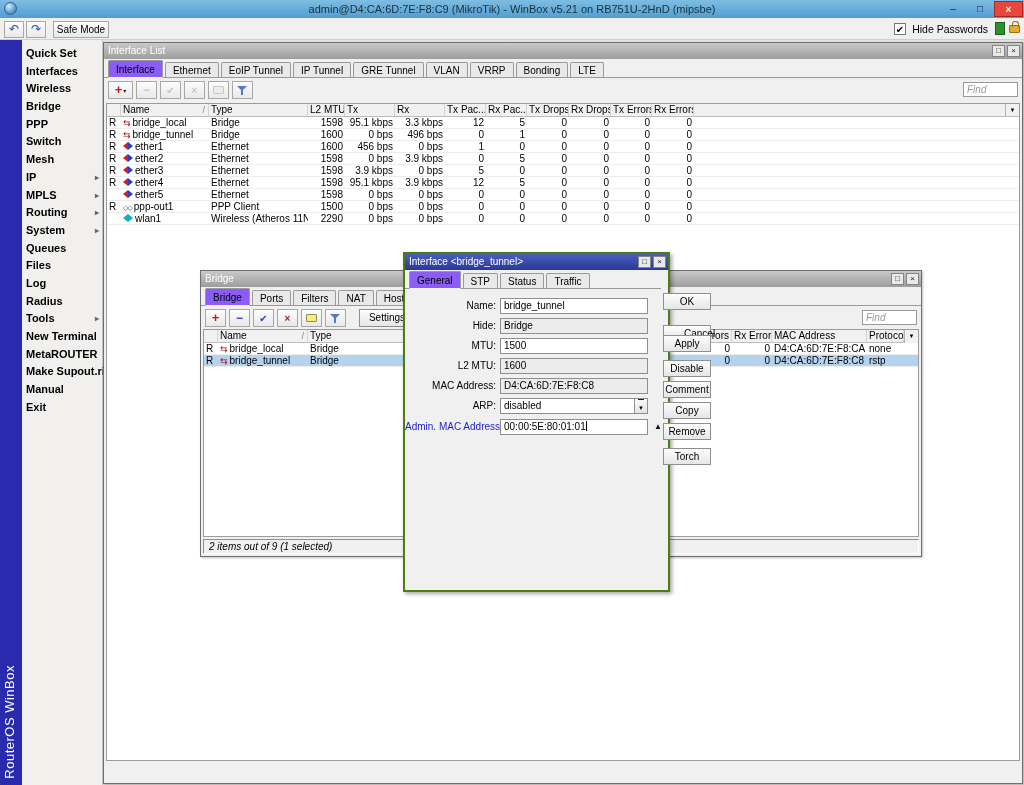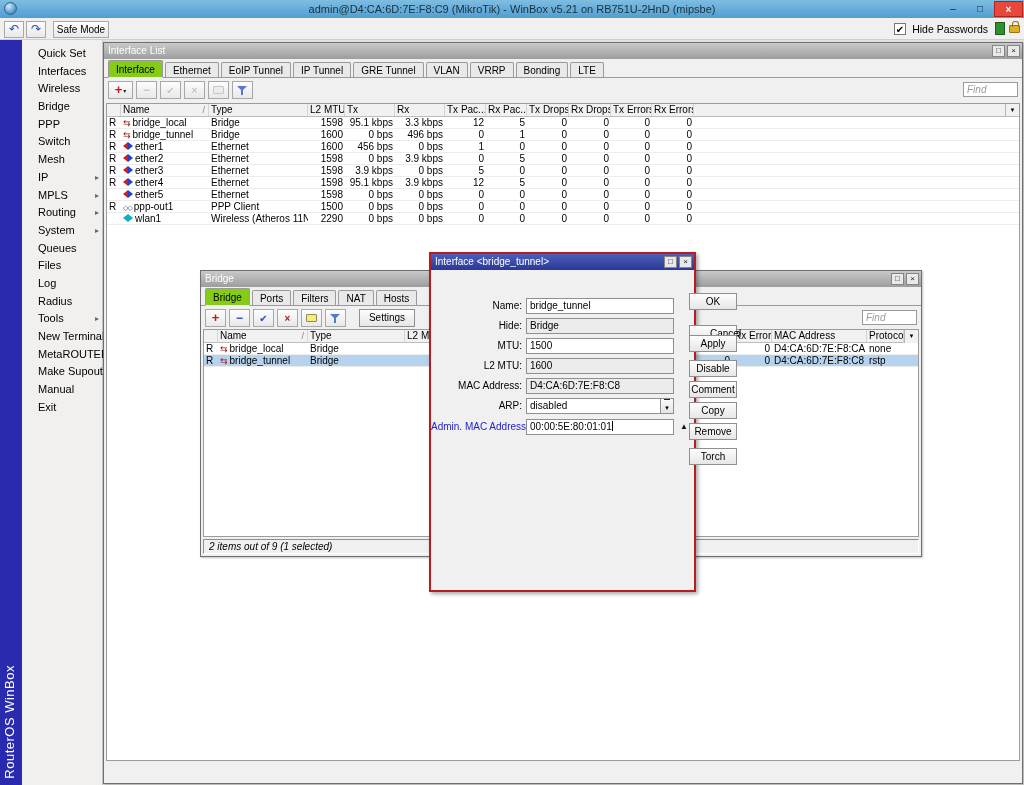--- a/index.html
+++ b/index.html
@@ -31,35 +31,35 @@
   #conn-ind { position:absolute; right:19px; top:4px; width:10px; height:13px; background:#2f8f2f; border:1px solid #1d5e1d; }
   #lock-ind { position:absolute; right:4px; top:7px; width:11px; height:8px; background:#e0af2a; border:1px solid #9a7410; border-radius:1px; }
   #lock-ind::before { content:""; position:absolute; left:2px; top:-5px; width:5px; height:5px;
     border:1.5px solid #9a7410; border-bottom:none; border-radius:3px 3px 0 0; }
 
   
   #brand { position:absolute; left:0; top:40px; width:22px; height:745px; background:#2a2aae; }
   #brand span { position:absolute; bottom:6px; left:2px; color:#fff; font-size:13px;
     writing-mode:vertical-rl; transform:rotate(180deg); letter-spacing:0.5px; white-space:nowrap; }
   #sidebar { position:absolute; left:22px; top:40px; width:81px; height:745px; background:#f1f0ef; border-right:1px solid #c6c6c6; padding-top:5px; }
-  .menu-item { position:relative; height:17.7px; line-height:17.7px; padding-left:16px; font-size:11px; cursor:default; white-space:nowrap; }
+  .menu-item { position:relative; height:17.7px; line-height:17.7px; padding-left:4px; font-size:11px; cursor:default; white-space:nowrap;font-weight:bold; }
   .mi-arrow { position:absolute; right:3px; top:0; font-size:8px; color:#666; }
 
   
   .win { position:absolute; background:#f0f0f0; border:1px solid #6f6f6f; box-shadow:1px 1px 2px rgba(0,0,0,.25); }
   .win-title { position:relative; height:16px; background:linear-gradient(#c9c9c9,#9d9d9d);
     color:#fff; font-size:10px; line-height:16px; padding-left:4px; }
   .win-title.active { background:linear-gradient(#4c5fba,#2a3897); }
   .wt-btns { position:absolute; right:2px; top:2px; display:flex; gap:2px; }
   .wt-btn { width:13px; height:12px; background:#e9e9e9; border:1px solid #858585; color:#222;
     font-size:8px; line-height:10px; text-align:center; }
   .tabstrip { position:relative; display:flex; align-items:flex-end; height:19px; padding-left:4px; border-bottom:1px solid #9a9a9a; }
   .tab { height:15px; line-height:15px; padding:0 7px; font-size:10px; background:#e9e9e9;
     border:1px solid #9a9a9a; border-bottom:none; margin-right:2px; border-radius:2px 2px 0 0; white-space:nowrap; }
-  .tab.active { background:#84cc16; height:18px; line-height:18px; margin-bottom:-1px; border-bottom:1px solid #f2f2f2;text-align:right; }
+  .tab.active { background:#8b5cf6; height:18px; line-height:18px; margin-bottom:-1px; border-bottom:1px solid #f2f2f2;text-align:right; }
   .tb-row { position:relative; display:flex; gap:3px; padding:3px 0 3px 4px; align-items:center; height:24px; }
   .tbtn { width:21px; height:18px; border:1px solid #a8a8a8; background:linear-gradient(#fdfdfd,#e8e8e8);
     display:flex; align-items:center; justify-content:center; gap:1px; }
   .g-plus { color:#c81414; font-weight:bold; font-size:13px; line-height:10px; }
   .g-dd { font-size:6px; color:#222; }
   .g-minus { color:#2a44c0; font-weight:bold; font-size:12px; }
   .g-check { color:#2a44c0; font-size:10px; }
   .g-x { color:#c81414; font-size:10px; font-weight:bold; }
   .dis .g-minus,.dis .g-check,.dis .g-x { color:#c6c6c6; }
   .ic-comment { width:11px; height:8px; background:#f3ef7a; border:1px solid #8d8d4d; border-radius:1px; }
@@ -107,21 +107,21 @@
   .bc-name { left:14px; width:90px; }
   .bc-type { left:104px; width:97px; }
   .bc-l2 { left:201px; width:60px; }
   .bc-txe { right:186px; width:60px; text-align:right; }
   .bc-rxe { right:146px; width:40px; text-align:right; }
   .bc-mac { right:51px; width:95px; }
   .bc-proto { right:14px; width:37px; }
   .bc-sel { position:absolute; right:0; top:0; width:14px; height:13px; background:#f1f1f1; border-left:1px solid #b5b5b5; text-align:center; font-size:6px; line-height:12px; }
 
   
-  #dialog { left:403px; top:252px; width:267px; height:340px; border:2px solid #b91c1c; box-shadow:2px 2px 4px rgba(0,0,0,.35);margin-left:26px; }
+  #dialog { left:403px; top:252px; width:267px; height:340px; border:2px solid #4d7c0f; box-shadow:2px 2px 4px rgba(0,0,0,.35); }
   #dialog .tabstrip { width:256px; }
   .fld-label { position:absolute; left:0; width:91px; text-align:right; line-height:16px; font-size:10px; white-space:nowrap; }
   .fld-label.hl { color:#2222cc; }
   .fld { position:absolute; left:95px; width:148px; height:16px; border:1px solid #8f8f8f; background:#fff;
     font-size:10px; line-height:14px; padding:0 3px; white-space:nowrap; overflow:hidden; }
   .fld.ro { background:#ececec; }
   .combo-btn { position:absolute; left:229px; width:14px; height:16px; border:1px solid #8f8f8f;
     background:linear-gradient(#fbfbfb,#e4e4e4); text-align:center; font-size:6px; line-height:14px; }
   .combo-btn i { display:inline-block; border-top:1px solid #222; padding-top:1px; font-style:normal; }
   .up-arrow { position:absolute; left:247px; width:12px; text-align:center; font-size:8px; line-height:16px; color:#111; }
@@ -479,20 +479,26 @@
   </div>
 
   <div class="win" id="dialog">
     <div class="win-title active">
       <span>Interface &lt;bridge_tunnel&gt;</span>
       <span class="wt-btns">
         <span class="wt-btn">□</span>
         <span class="wt-btn">×</span>
       </span>
     </div>
+    <div class="tabstrip" id="dialog-tabs">
+        <div class="tab active">General</div>
+        <div class="tab">STP</div>
+        <div class="tab">Status</div>
+        <div class="tab">Traffic</div>
+      </div>
 
     <div style="position:absolute; left:0; top:16px; width:310px; height:300px;">
       <div class="fld-label" style="top:28px;">Name:</div>
       <div class="fld" style="top:28px;">bridge_tunnel</div>
 
       <div class="fld-label" style="top:48px;">Hide:</div>
       <div class="fld ro" style="top:48px;">Bridge</div>
 
       <div class="fld-label" style="top:68px;">MTU:</div>
       <div class="fld" style="top:68px;">1500</div>

